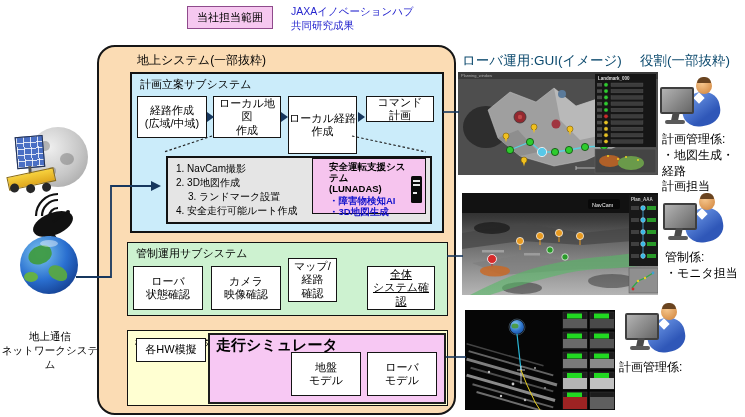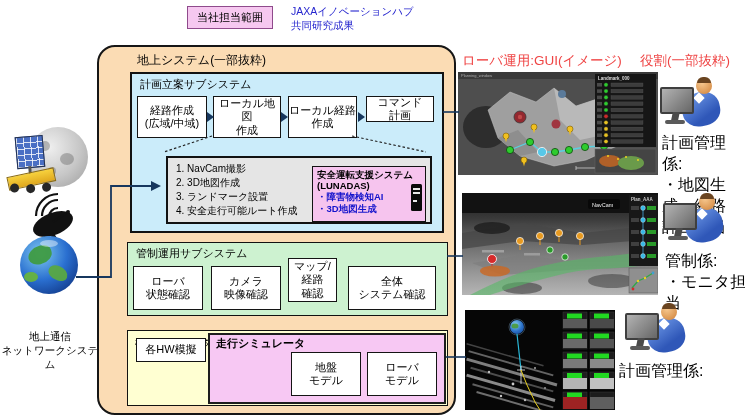--- a/index.html
+++ b/index.html
@@ -7,22 +7,22 @@
   .abs{position:absolute;}
   .ml{white-space:pre-line;}
   .box{position:absolute;background:#fff;border:1.5px solid #141414;display:flex;align-items:center;justify-content:center;
        text-align:center;font-size:11px;line-height:1.22;white-space:pre-line;box-sizing:border-box;}
   .panel{position:absolute;box-sizing:border-box;}
   .ptitle{position:absolute;font-size:11px;color:#000;}
   .flow-arrow{position:absolute;width:0;height:0;border-top:5px solid transparent;border-bottom:5px solid transparent;border-left:7px solid #17375E;}
   .legend-box{position:absolute;left:187px;top:6px;width:84px;height:21px;background:#F6C8F0;border:1.5px solid #8F4A8C;
        display:flex;align-items:center;justify-content:center;font-size:11px;}
   .jaxa{position:absolute;left:291px;top:5px;font-size:10.5px;line-height:1.3;color:#2525CE;}
-  .hdr{position:absolute;font-size:13.5px;color:#ef4444;}
-  .role{position:absolute;font-size:16px;line-height:1.32;color:#000;}
+  .hdr{position:absolute;font-size:13.5px;color:#0c4a6e;}
+  .role{position:absolute;font-size:12px;line-height:1.32;color:#000;}
   
   .moon{position:absolute;left:28px;top:127px;width:60px;height:60px;border-radius:50%;
         background:radial-gradient(circle at 36% 34%,#efefef,#c7c7c7 55%,#a5a5a5 90%);}
   .crater{position:absolute;border-radius:50%;background:rgba(110,110,110,.45);}
   .rover{position:absolute;left:4px;top:134px;width:54px;height:60px;transform:rotate(-5deg);}
   .rover .pnl{position:absolute;left:13px;top:2px;width:26px;height:30px;background:
       repeating-linear-gradient(0deg,rgba(255,255,255,.8) 0 1px,transparent 1px 6px),
       repeating-linear-gradient(90deg,rgba(255,255,255,.8) 0 1px,transparent 1px 7px),#4a6fc4;border:1px solid #26324e;}
   .rover .mast{position:absolute;left:24px;top:32px;width:3px;height:8px;background:#555;}
   .rover .bdy{position:absolute;left:2px;top:38px;width:46px;height:12px;background:linear-gradient(#f7d23e,#dfa71d);
@@ -31,22 +31,22 @@
   .earth{position:absolute;left:20px;top:236px;width:58px;height:58px;border-radius:50%;overflow:hidden;
         background:radial-gradient(circle at 35% 30%,#7ec8f0,#2a6fd0 48%,#123a8a 85%);}
   .cont{position:absolute;background:#3f9b43;opacity:.95;}
   .net-label{position:absolute;left:-2px;top:329px;width:104px;text-align:center;font-size:10.5px;line-height:1.35;}
   
   #main-box{position:absolute;left:97px;top:45px;width:355px;height:366px;background:#FBDCB4;
         border:2.5px solid #161616;border-radius:18px;}
   #planning-panel{left:31px;top:25px;width:314px;height:161px;background:#CBECFA;border:2px solid #121212;}
   #process-box{left:65px;top:107px;width:266px;height:68px;background:#e5e5e5;border:2px solid #121212;position:absolute;box-sizing:border-box;}
   .plist{position:absolute;left:8px;top:4px;font-size:10px;line-height:1.45;}
-  #lunadas{position:absolute;right:4px;top:8px;width:114px;height:56px;background:#F6C4EE;border:1.8px solid #121212;
-        box-sizing:border-box;padding:2px 4px;}
+  #lunadas{position:absolute;right:4px;top:0;width:114px;height:56px;background:#F6C4EE;border:1.8px solid #121212;
+        box-sizing:border-box;padding:2px 16px;}
   #lunadas .lt{font-size:9.5px;font-weight:bold;line-height:1.18;}
   #lunadas .lb{font-size:9.5px;font-weight:bold;line-height:1.25;color:#1313CC;}
   .pc-icon{position:absolute;right:3px;top:17px;width:11px;height:27px;background:#0a0a0a;border-radius:1.5px;}
   .pc-icon i{position:absolute;left:2px;width:7px;height:2px;background:#e8e8e8;}
   #control-panel{left:28px;top:195px;width:321px;height:74px;background:#CDF2D0;border:1.8px solid #121212;}
   #verif-panel{left:28px;top:283px;width:321px;height:76px;background:#FFFFD2;border:1.8px solid #121212;}
   #driving-panel{position:absolute;left:80px;top:2px;width:238px;height:71px;background:#F7C8F3;border:2px solid #1d1d1d;box-sizing:border-box;}
   .blue-bold{color:#1313CC;font-weight:bold;}
   
   .person{position:absolute;width:64px;height:50px;}
@@ -108,32 +108,32 @@
 
   <div id="main-box">
     <div class="abs" style="left:18px;top:5px;font-size:12px;margin-left:20px;">地上システム(一部抜粋)</div>
 
     <div id="planning-panel" class="panel">
       <div class="ptitle" style="left:8px;top:3px;">計画立案サブシステム</div>
       <div class="box" style="left:5px;top:22px;width:70px;height:42px;">経路作成
 (広域/中域)</div>
       <div class="box" style="left:81px;top:22px;width:68px;height:42px;">ローカル地図
 作成</div>
-      <div class="box" style="left:156px;top:22px;width:69px;height:42px;">ローカル経路
+      <div class="box" style="left:156px;top:22px;width:69px;height:58px;">ローカル経路
 作成</div>
       <div class="box" style="left:234px;top:22px;width:68px;height:26px;">コマンド
 計画</div>
       <div class="flow-arrow" style="left:75px;top:38px;"></div>
       <div class="flow-arrow" style="left:149px;top:38px;"></div>
       <div class="flow-arrow" style="left:226px;top:38px;"></div>
 
       <div id="process-box" style="left:34px;top:82px;">
         <div class="plist" style="top:4px;">1. NavCam撮影</div>
         <div class="plist" style="top:18px;">2. 3D地図作成</div>
-        <div class="plist" style="top:32px;">3. ランドマーク設置</div>
+        <div class="plist" style="top:32px;margin-left:12px;">3. ランドマーク設置</div>
         <div class="plist" style="top:46px;">4. 安全走行可能ルート作成</div>
         <div id="lunadas">
           <div class="lt ml">安全運転支援システム
 (LUNADAS)</div>
           <div class="lb">・障害物検知AI</div>
           <div class="lb">・3D地図生成</div>
           <div class="pc-icon">
             <i style="top:4px;"></i>
               <i style="top:8px;"></i>
               <i style="top:16px;width:4px;"></i>
@@ -143,29 +143,29 @@
     </div>
 
     <div id="control-panel" class="panel">
       <div class="ptitle" style="left:8px;top:3px;">管制運用サブシステム</div>
       <div class="box" style="left:5px;top:23px;width:70px;height:44px;">ローバ
 状態確認</div>
       <div class="box" style="left:83px;top:23px;width:70px;height:44px;">カメラ
 映像確認</div>
       <div class="box" style="left:160px;top:15px;width:49px;height:44px;">マップ/経路
 確認</div>
-      <div class="box" style="left:220px;top:23px;width:88px;height:44px;">全体
+      <div class="box" style="left:239px;top:23px;width:68px;height:44px;text-decoration:underline;">全体
 システム確認</div>
     </div>
 
     <div id="verif-panel" class="panel">
       <div class="ptitle" style="left:7px;top:6px;font-size:9.5px;">検証シミュレータ</div>
       <div class="box" style="left:8px;top:7px;width:70px;height:24px;">各HW模擬</div>
       <div id="driving-panel">
-        <div class="abs" style="left:6px;top:1px;font-size:11px;font-weight:bold;">走行シミュレータ</div>
+        <div class="abs" style="left:6px;top:1px;font-size:15px;font-weight:bold;">走行シミュレータ</div>
         <div class="box" style="left:81px;top:17px;width:70px;height:44px;">地盤
 モデル</div>
         <div class="box" style="left:157px;top:17px;width:70px;height:44px;">ローバ
 モデル</div>
       </div>
     </div>
   </div>
 
   <div class="hdr" style="left:462px;top:52px;">ローバ運用:GUI(イメージ)</div>
   <div class="hdr" style="left:640px;top:52px;">役割(一部抜粋)</div>

